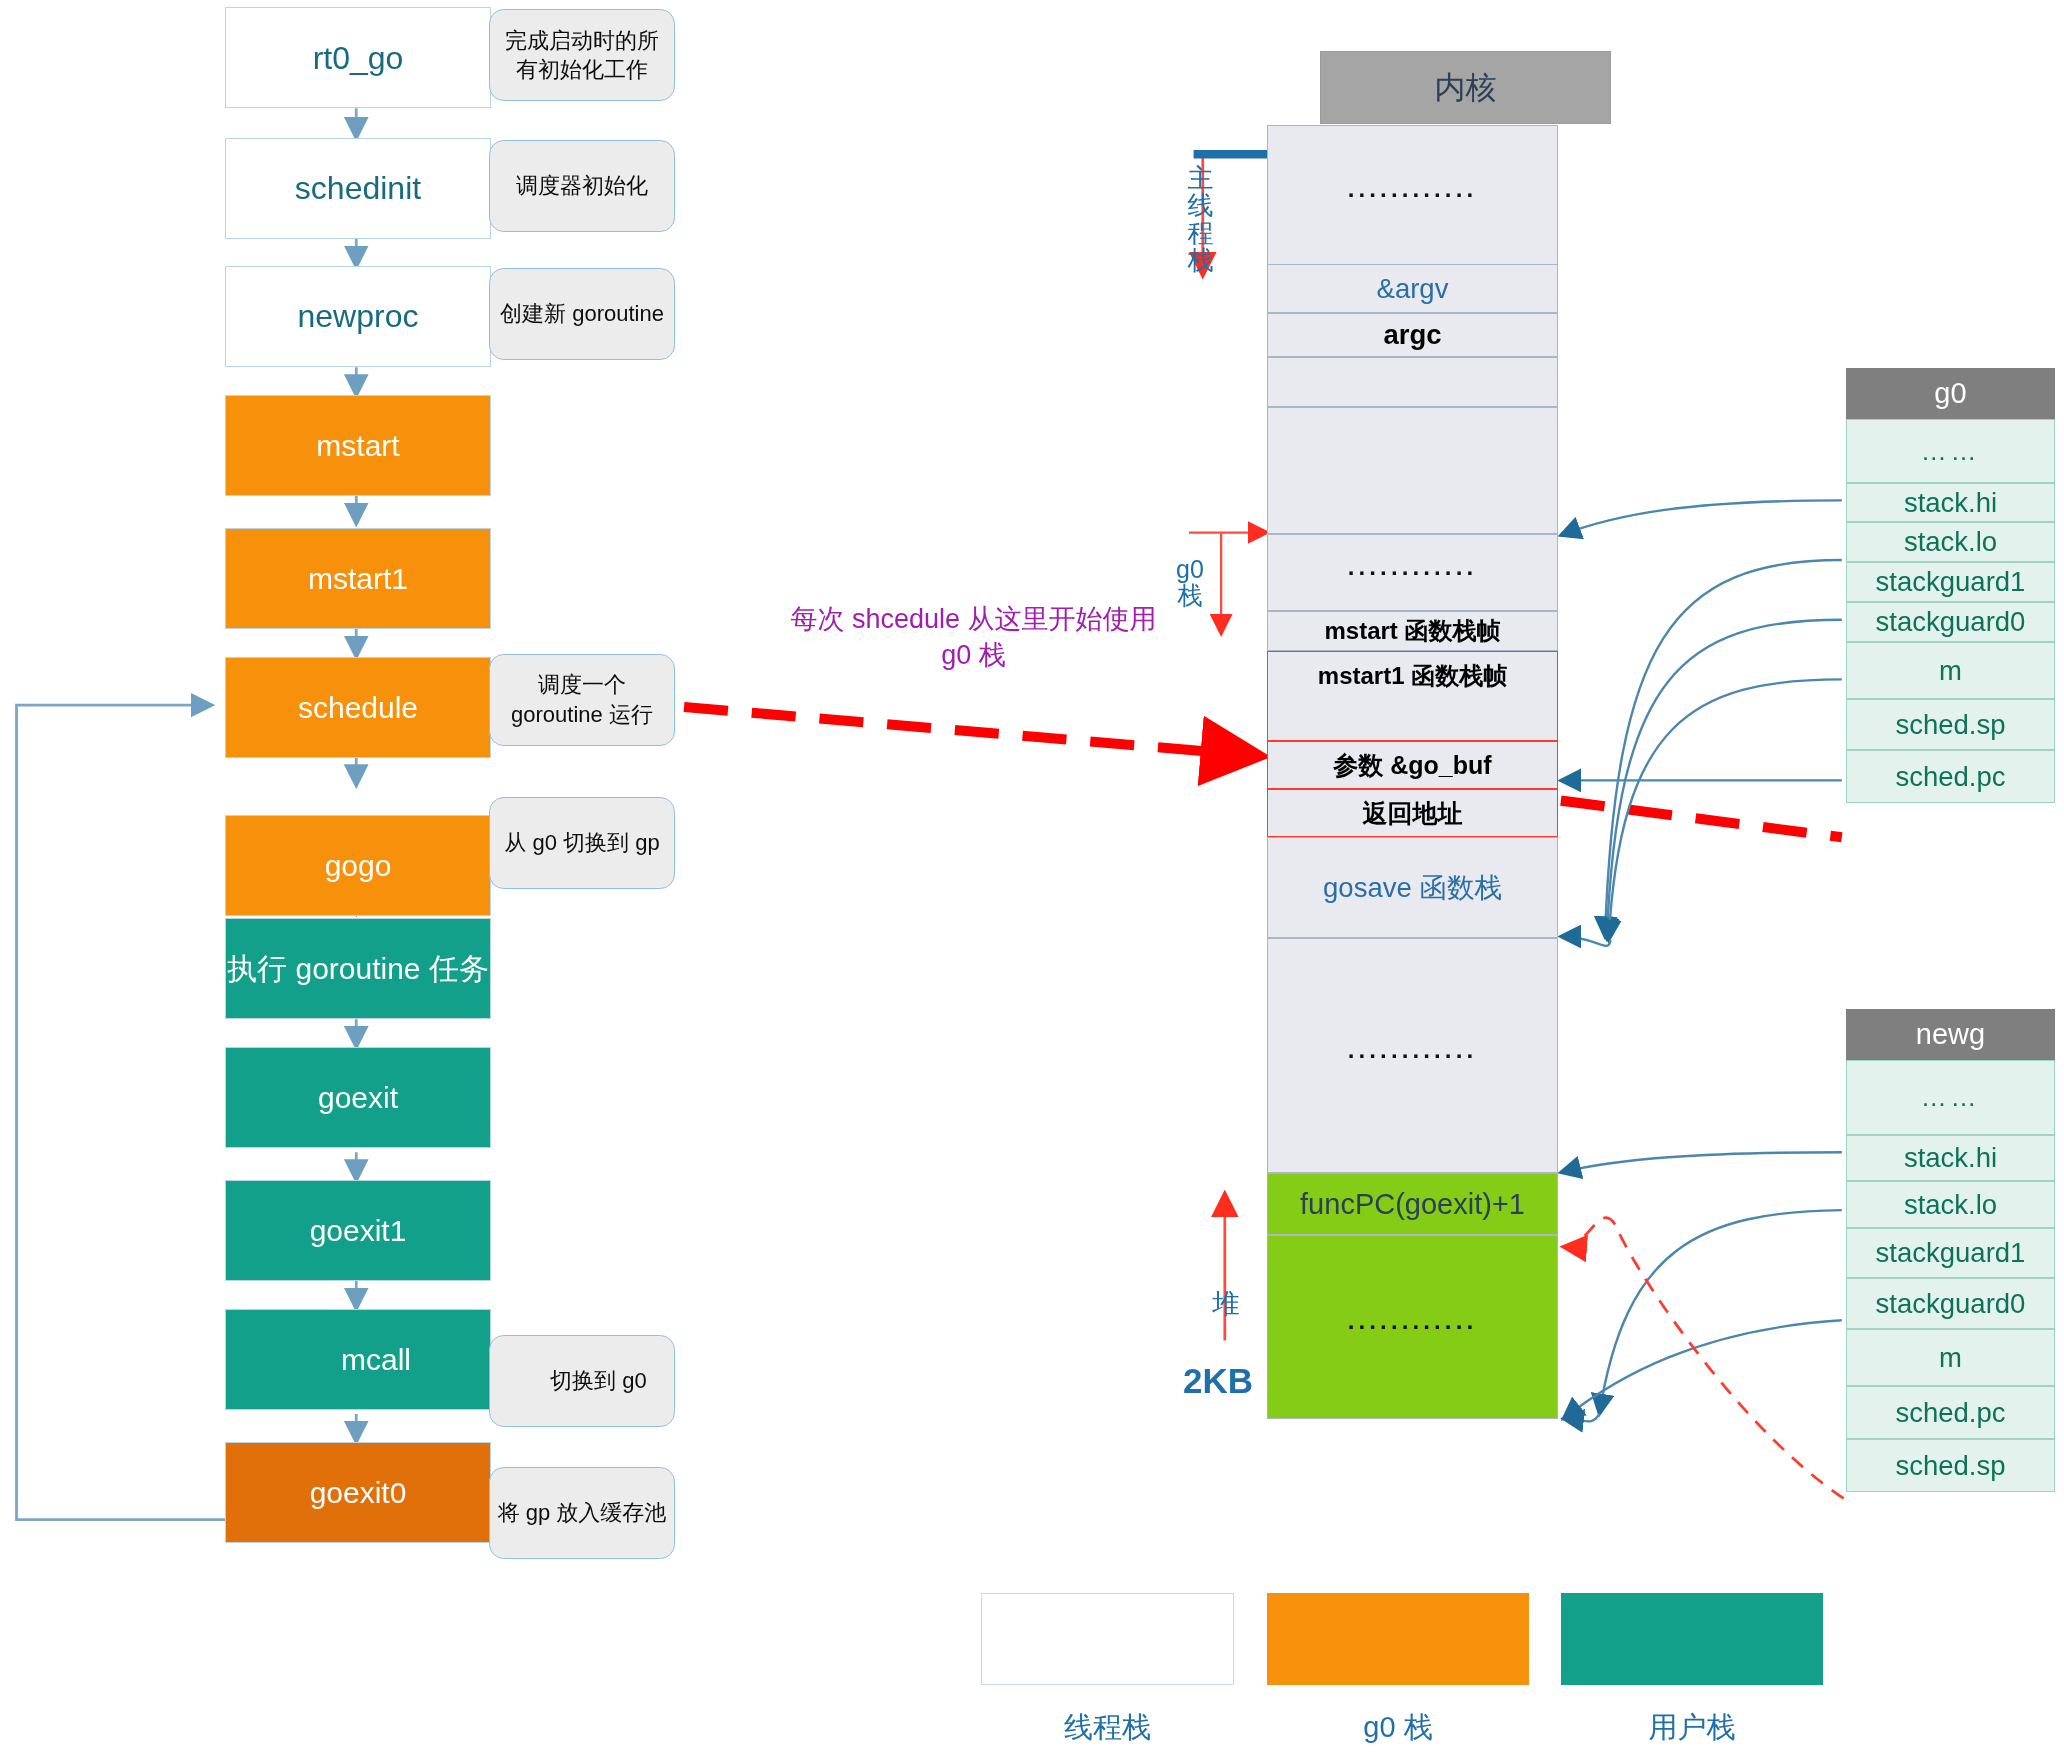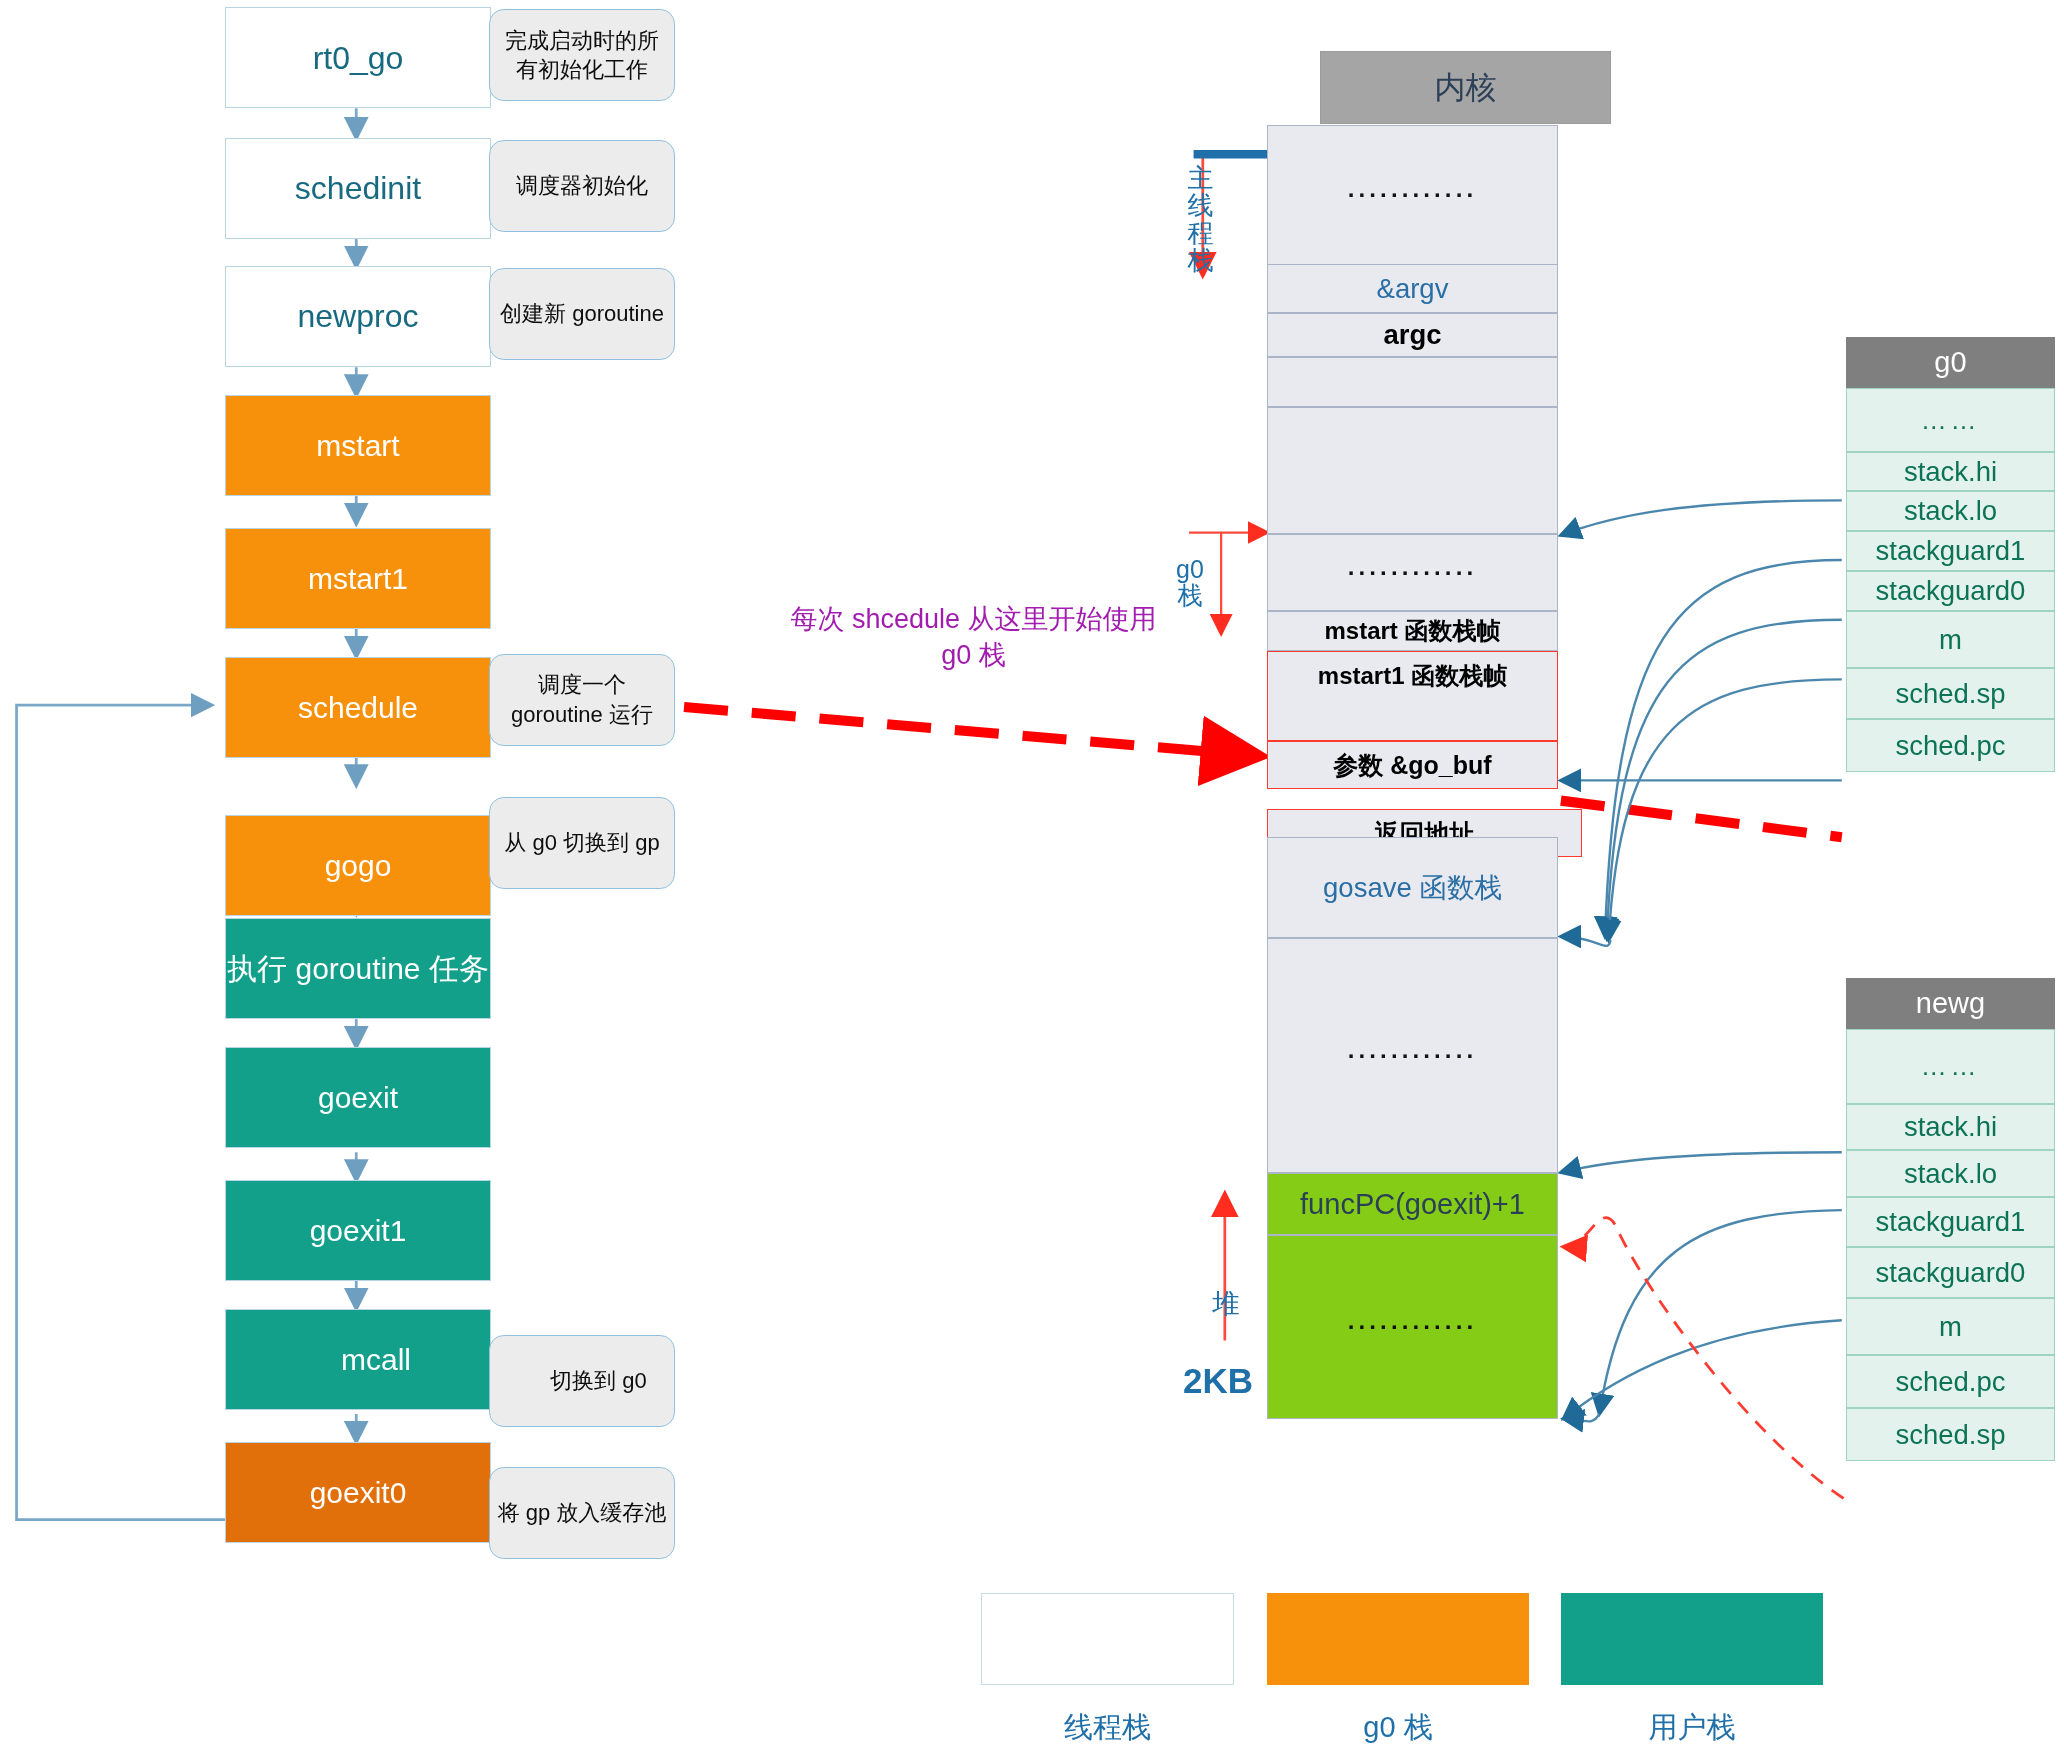--- a/index.html
+++ b/index.html
@@ -26,21 +26,21 @@
          justify-content:center;text-align:center;}
   .scell.kernel{background:#a5a5a5;border:0.9px solid #9c9c9c;color:#2b3f56;font-size:31px;}
   .scell.thread{background:#e8eaef;border:0.9px solid #aab6c8;color:#2b3f56;font-size:27.5px;}
   .scell.thread.red{border:1.4px solid #ff3b30;}
   .scell.heap{background:#84cc16;border:0.9px solid #aab6c8;color:#2b3f56;font-size:29px;}
   .scell .blue{color:#2a6ea6;}
   .scell .blk{color:#000;font-weight:bold;}
   .dots{letter-spacing:2.8px;font-weight:bold;color:#111;font-size:24px;}
 
   
-  .gtbl{position:absolute;box-sizing:border-box;}
+  .gtbl{position:absolute;box-sizing:border-box;margin-top:31px;}
   .grow{box-sizing:border-box;display:flex;align-items:center;justify-content:center;
         background:#e3f2ec;border:0.9px solid #9fd4c3;color:#0d7356;font-size:27.5px;}
   .ghead{box-sizing:border-box;display:flex;align-items:center;justify-content:center;
          background:#7f7f7f;color:#ffffff;font-size:29px;border:0.9px solid #7f7f7f;}
   .gdots{letter-spacing:3.7px;color:#0d7356;font-size:26px;}
 
   
   .vlabel{position:absolute;color:#1f6fa8;font-size:26px;line-height:1.05;text-align:center;}
   .slabel{position:absolute;color:#1f6fa8;font-size:27.5px;text-align:center;}
   .bignum{position:absolute;color:#1f6fa8;font-size:35px;font-weight:bold;}
@@ -216,21 +216,21 @@
     </div>
 
   <div class="scell thread red" style="left:1267px;top:651px;width:291px;height:90px;">
     <span class="blk" style="font-size:24px;position:relative;top:-20px;">mstart1 函数栈帧</span>
     </div>
 
   <div class="scell thread red" style="left:1267px;top:741px;width:291px;height:48px;">
     <span class="blk" style="font-size:25px;">参数 &amp;go_buf</span>
     </div>
 
-  <div class="scell thread red" style="left:1267px;top:789px;width:315px;height:48px;margin-top:20px;">
+  <div class="scell thread red" style="left:1267px;top:789px;width:291px;height:48px;">
     <span class="blk" style="font-size:25px;">返回地址</span>
     </div>
 
   <div class="scell thread" style="left:1267px;top:837px;width:291px;height:101px;">
     <span class="blue" style="font-size:27.5px;">gosave 函数栈</span>
     </div>
 
   <div class="scell thread" style="left:1267px;top:938px;width:291px;height:235px;">
     <span class="dots">············</span>
     </div>

